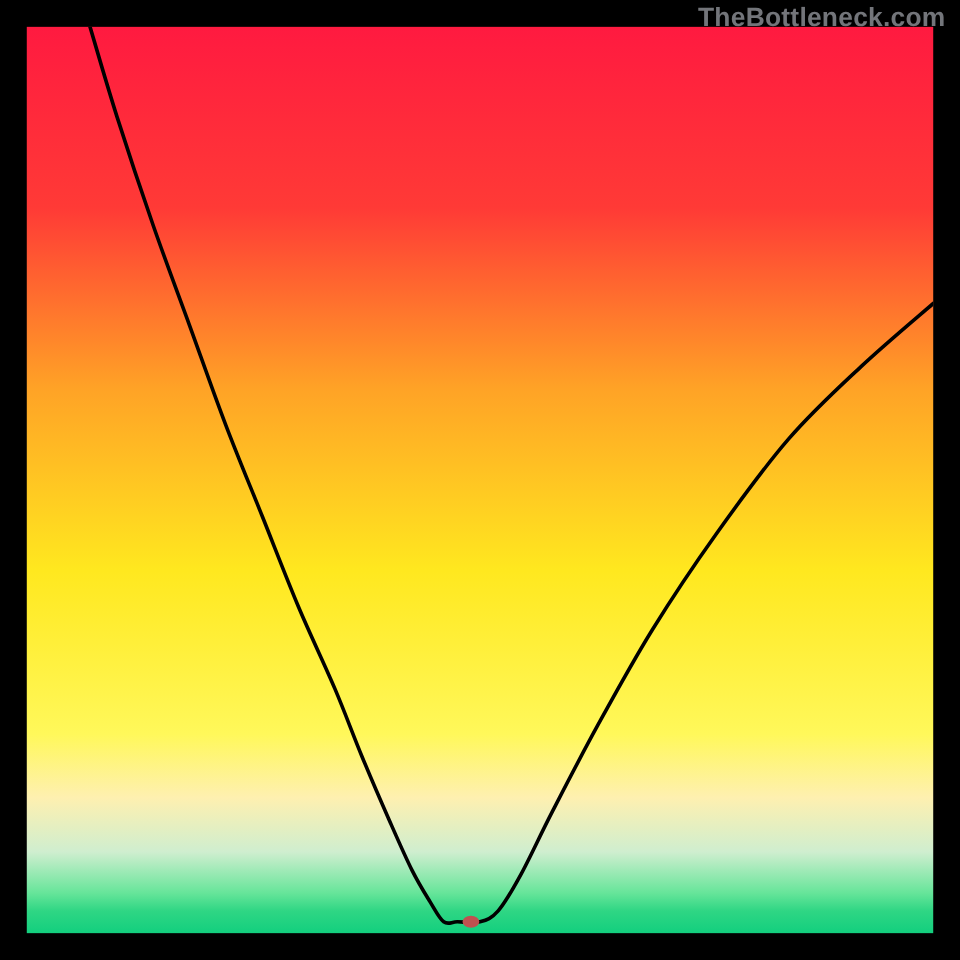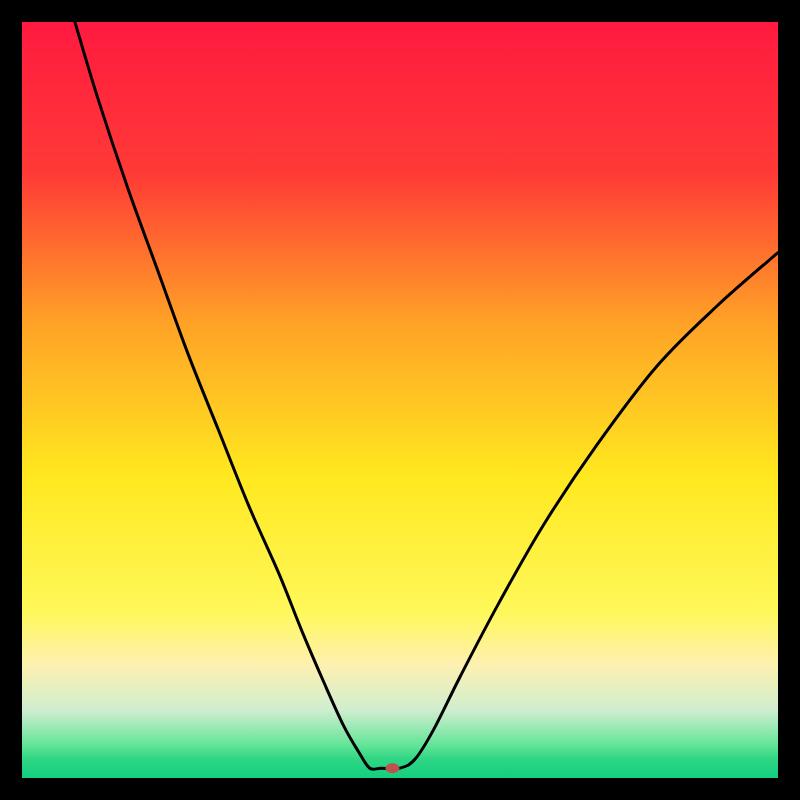--- a/index.html
+++ b/index.html
@@ -39,20 +39,21 @@
   .plot svg {
     display: block;
     width: 100%;
     height: 100%;
   }
 </style>
 </head>
 <body>
 
 <div class="frame">
+  <div class="watermark">TheBottleneck.com</div>
   <div class="plot">
     <svg viewBox="0 0 756 756" preserveAspectRatio="none">
       <defs>
         <linearGradient id="bg-grad" x1="0" y1="0" x2="0" y2="1">
             <stop offset="0.00%" stop-color="#ff1a40"></stop>
             <stop offset="20.00%" stop-color="#ff3a36"></stop>
             <stop offset="40.00%" stop-color="#ffa326"></stop>
             <stop offset="60.00%" stop-color="#ffe81f"></stop>
             <stop offset="78.00%" stop-color="#fff85a"></stop>
             <stop offset="85.00%" stop-color="#fef0b0"></stop>

